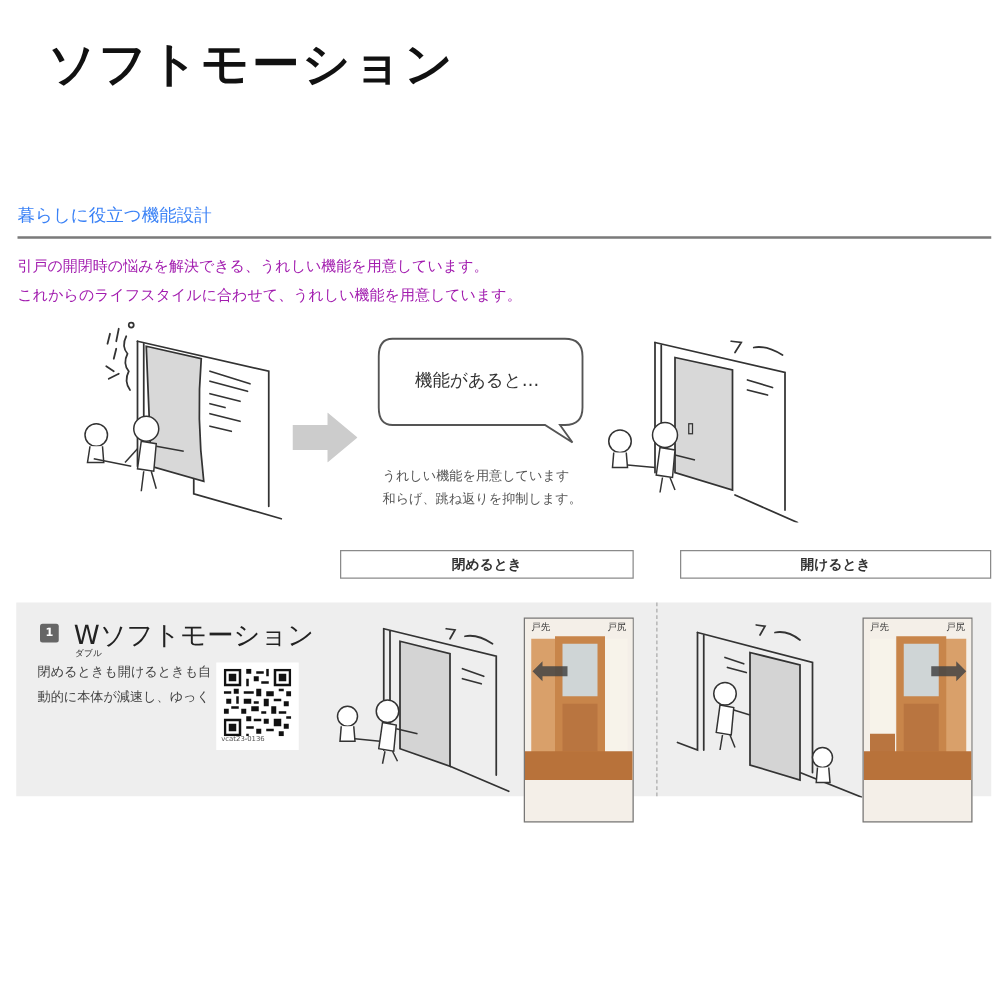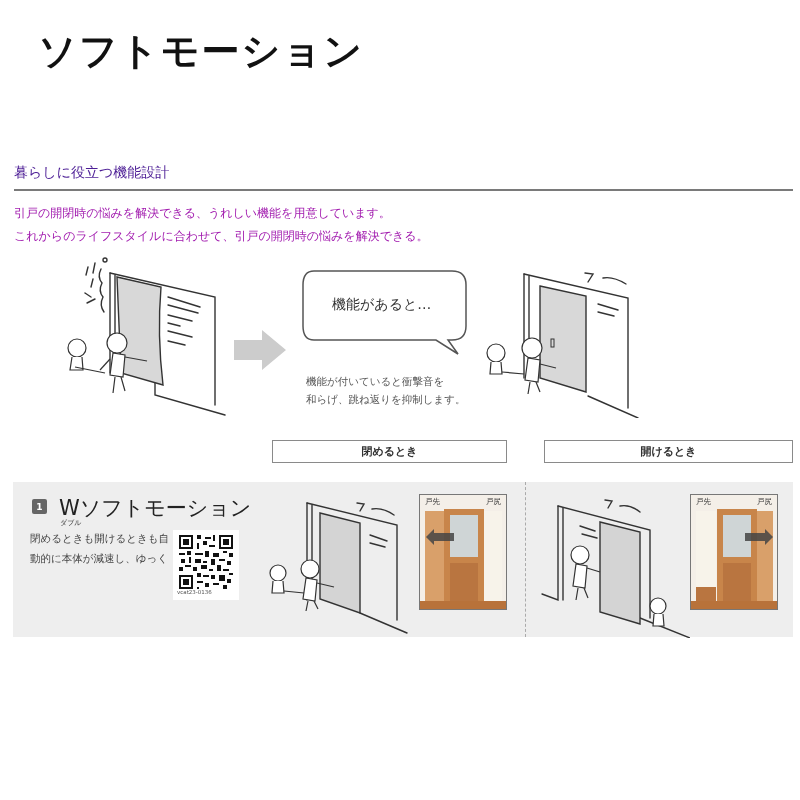--- a/index.html
+++ b/index.html
@@ -1,21 +1,21 @@
 <!DOCTYPE html>
 <html><head>
 <meta charset="utf-8">
 <style>
   * { box-sizing: border-box; margin: 0; padding: 0; }
   html, body { width: 800px; height: 800px; background: #ffffff; overflow: hidden; }
   body { position: relative; font-family: "DejaVu Sans", "Liberation Sans", sans-serif; color: #333; }
 
   .main-title { position: absolute; left: 38px; top: 32px; font-size: 38px; font-weight: bold; color: #111; letter-spacing: 2px; line-height: 1; }
 
-  .section-heading { position: absolute; left: 14px; top: 164px; font-size: 14px; color: #4c1d95; }
+  .section-heading { position: absolute; left: 14px; top: 164px; font-size: 14px; color: #3b82f6; }
   .section-rule { position: absolute; left: 14px; top: 189px; width: 779px; height: 2px; background: #7a7a7a; }
   .intro-line { position: absolute; left: 14px; font-size: 12px; color: #a21caf; white-space: nowrap; }
   .intro-line.l1 { top: 205px; }
   .intro-line.l2 { top: 228px; }
 
   .illus { position: absolute; }
   .caption { position: absolute; left: 306px; top: 372px; font-size: 10.5px; line-height: 18px; color: #555; }
   .bubble-text { position: absolute; left: 332px; top: 296px; font-size: 14px; color: #333; text-align: center; }
 
   .mode-label { position: absolute; top: 440px; height: 23px; border: 1.5px solid #8a8a8a; background: #fff; font-size: 11px; font-weight: bold; color: #333; display: flex; align-items: center; justify-content: center; }
@@ -27,36 +27,36 @@
 
   .feature-num { position: absolute; left: 32px; top: 499px; width: 15px; height: 15px; background: #666; color: #fff; font-size: 9px; font-weight: bold; border-radius: 2px; display: flex; align-items: center; justify-content: center; }
   .feature-ruby { position: absolute; left: 60px; top: 486px; font-size: 7px; color: #333; margin-top: 32px; }
   .feature-title { position: absolute; left: 59px; top: 494px; font-size: 21px; color: #222; white-space: nowrap; }
   .feature-desc { position: absolute; left: 30px; top: 528px; font-size: 10.5px; line-height: 20px; color: #444; width: 140px; }
 
   .qr-box { position: absolute; left: 173px; top: 530px; width: 66px; height: 70px; background: #fff; }
   .qr-code { position: absolute; left: 6px; top: 5px; }
   .qr-caption { position: absolute; left: 4px; top: 59px; font-size: 5.5px; color: #555; white-space: nowrap; }
 
-  .photo-frame { position: absolute; top: 494px; width: 88px; height: 116px; border: 1.5px solid #777; background: #f4efe8; overflow: hidden; }
+  .photo-frame { position: absolute; top: 494px; width: 88px; height: 164px; border: 1.5px solid #777; background: #f4efe8; overflow: hidden; }
   .photo-frame.f1 { left: 419px; }
   .photo-frame.f2 { left: 690px; }
   .photo-label { position: absolute; top: 2px; font-size: 7.5px; color: #333; }
   .photo-label.left { left: 5px; }
   .photo-label.right { right: 5px; }
 </style>
 </head>
 <body>
 
 <div class="main-title">ソフトモーション</div>
 
 <div class="section-heading">暮らしに役立つ機能設計</div>
 <div class="section-rule"></div>
 <div class="intro-line l1">引戸の開閉時の悩みを解決できる、うれしい機能を用意しています。</div>
-<div class="intro-line l2">これからのライフスタイルに合わせて、引戸の開閉時の悩みを解決できる。</div>
+<div class="intro-line l2">これからのライフスタイルに合わせて、うれしい機能を用意しています。</div>
 
 <svg class="illus" style="left:55px;top:255px" width="180" height="165" viewBox="0 0 180 165">
   <g stroke="#333" stroke-width="1.4" fill="none" stroke-linecap="round">
 
     <path d="M33 12 L31 20"></path>
       <path d="M40 8 L38 18"></path>
       <path d="M38 24 L36 32"></path>
     <path d="M30 38 L36 42"></path>
       <path d="M32 48 L40 44"></path>
     <path d="M46 14 Q42 22 47 28 Q43 36 48 42 Q44 50 49 57"></path>
@@ -92,21 +92,21 @@
 <svg class="illus" style="left:234px;top:330px" width="52" height="40" viewBox="0 0 52 40">
   <path d="M0 10 L28 10 L28 0 L52 20 L28 40 L28 30 L0 30 Z" fill="#cccccc"></path>
 </svg>
 
 <svg class="illus" style="left:300px;top:268px" width="170" height="90" viewBox="0 0 170 90">
   <path d="M14 3 L152 3 Q166 3 166 17 L166 58 Q166 72 152 72 L148 72 L158 86 L136 72 L14 72 Q3 72 3 58 L3 17 Q3 3 14 3 Z" fill="#fff" stroke="#555" stroke-width="1.5"></path>
 </svg>
 <div class="bubble-text">機能があると…</div>
 
 <div class="caption">
-  <div>機能が付いていると衝撃音を</div>
+  <div>うれしい機能を用意しています</div>
   <div>和らげ、跳ね返りを抑制します。</div>
 </div>
 
 <svg class="illus" style="left:478px;top:268px" width="170" height="150" viewBox="0 0 170 150">
   <g stroke="#333" stroke-width="1.4" fill="none" stroke-linecap="round">
     <path d="M46 6 L46 110"></path>
       <path d="M51 8 L51 110"></path>
     <path d="M46 6 L150 30 L150 140"></path>
     <path d="M110 128 L160 150"></path>
     <path d="M107 5 L115 6 L110 14"></path>

